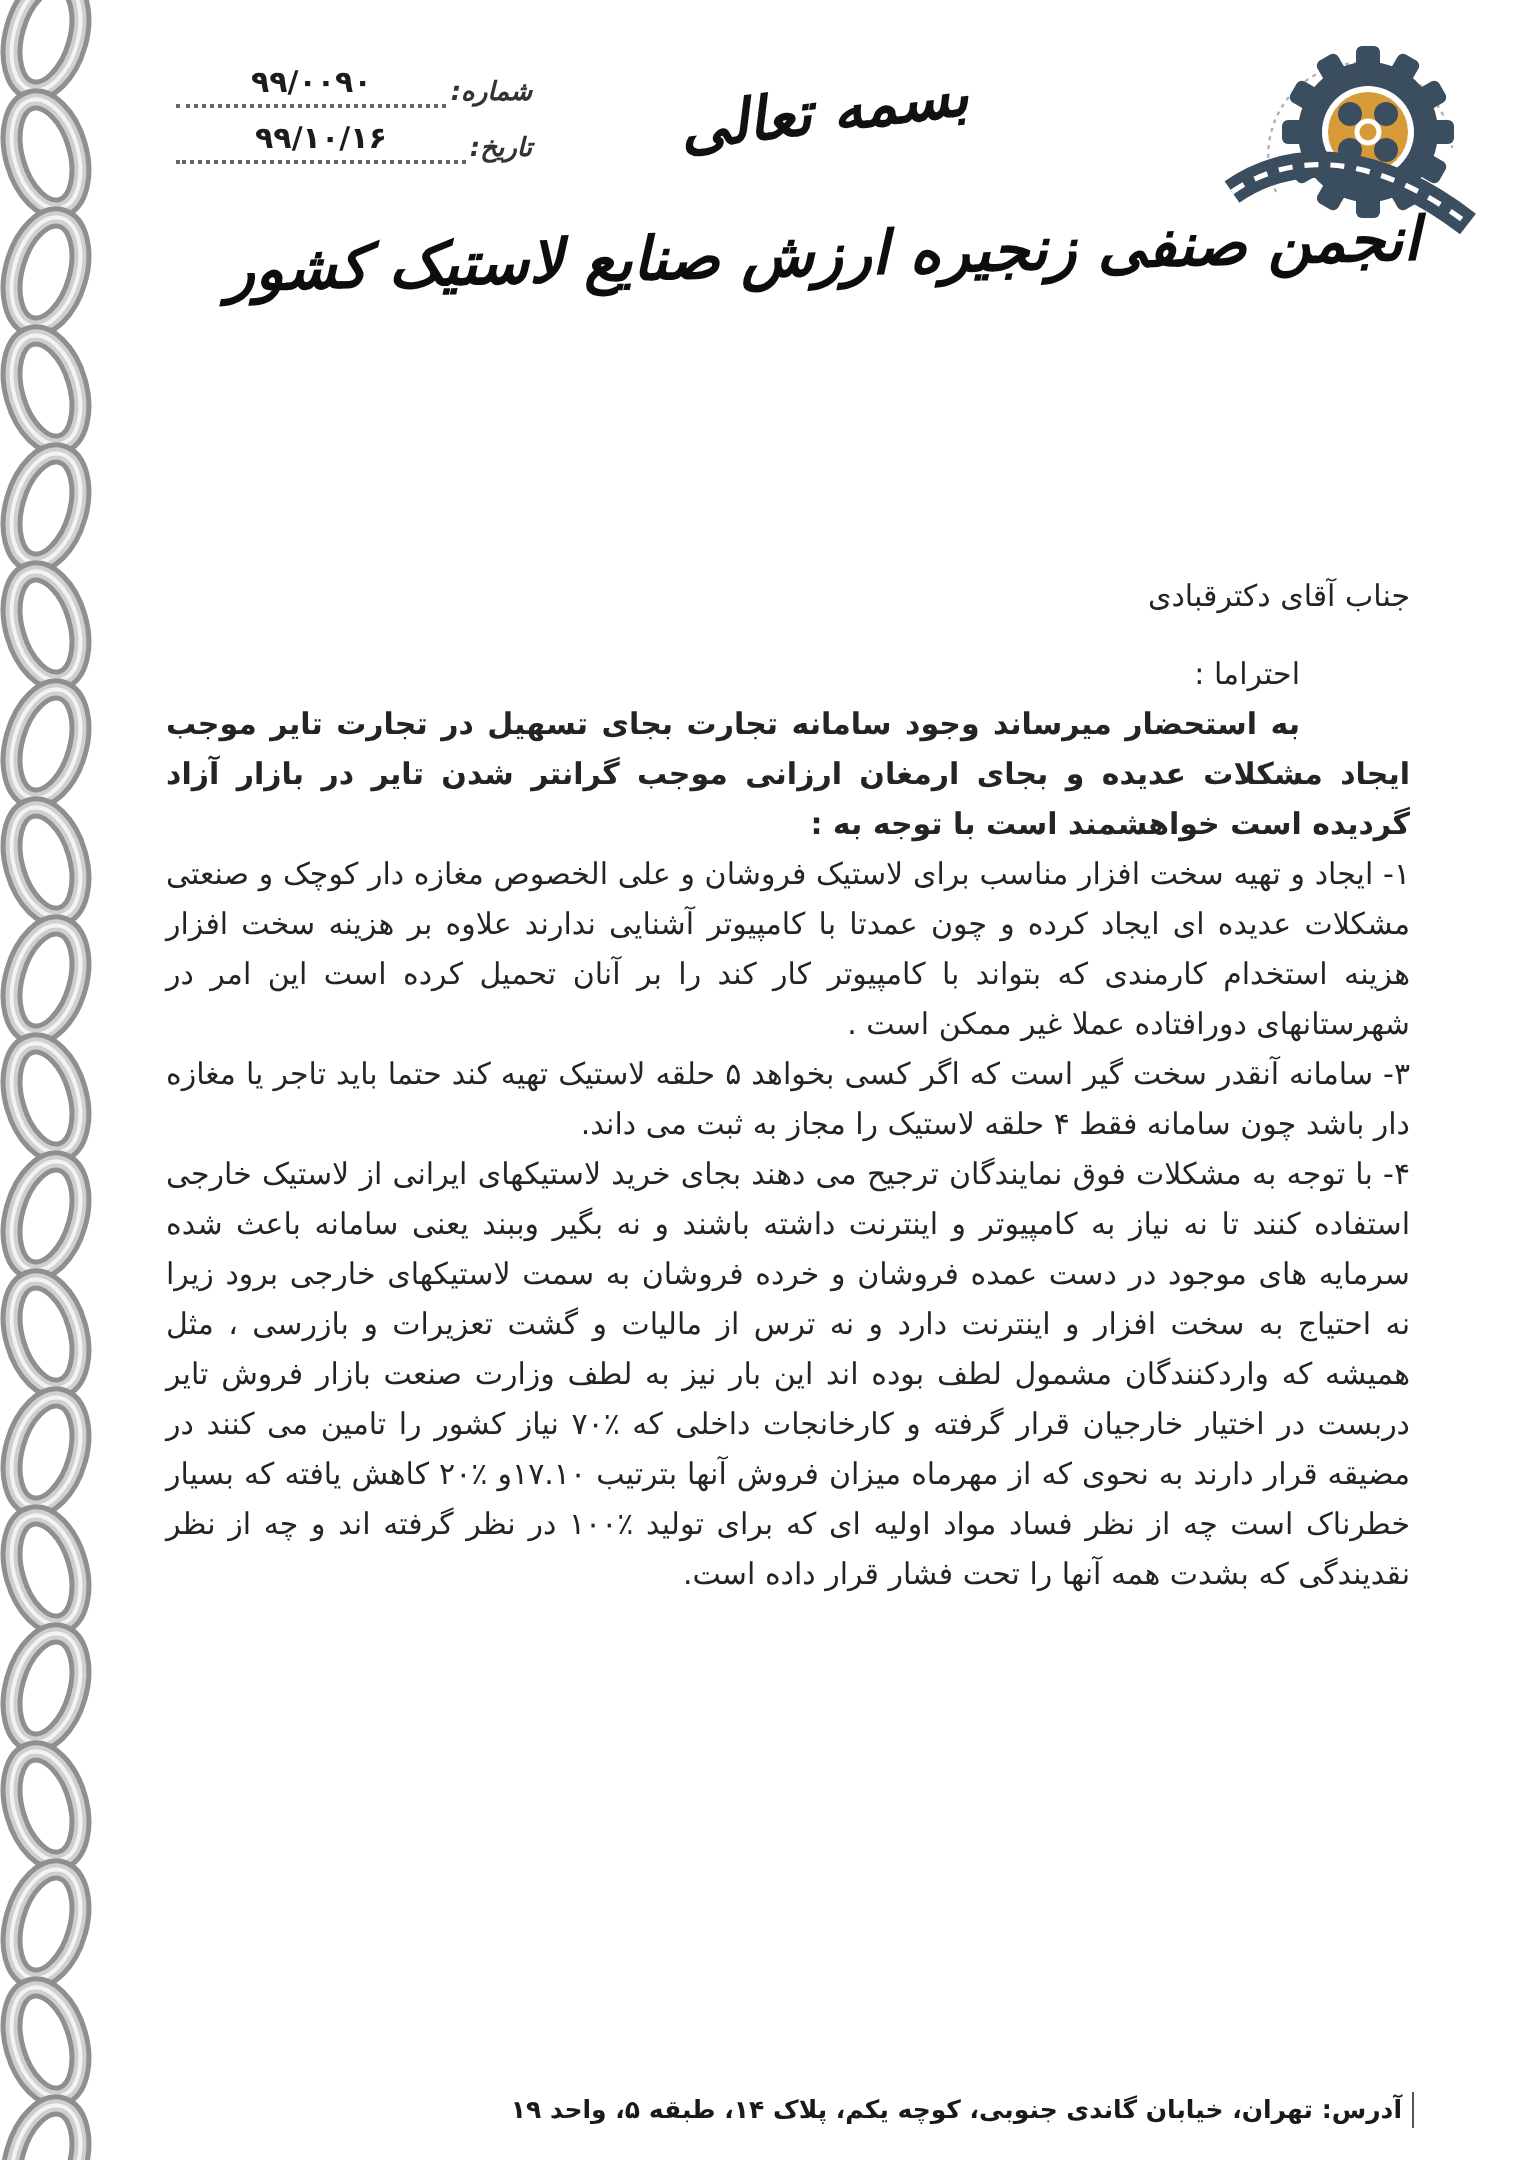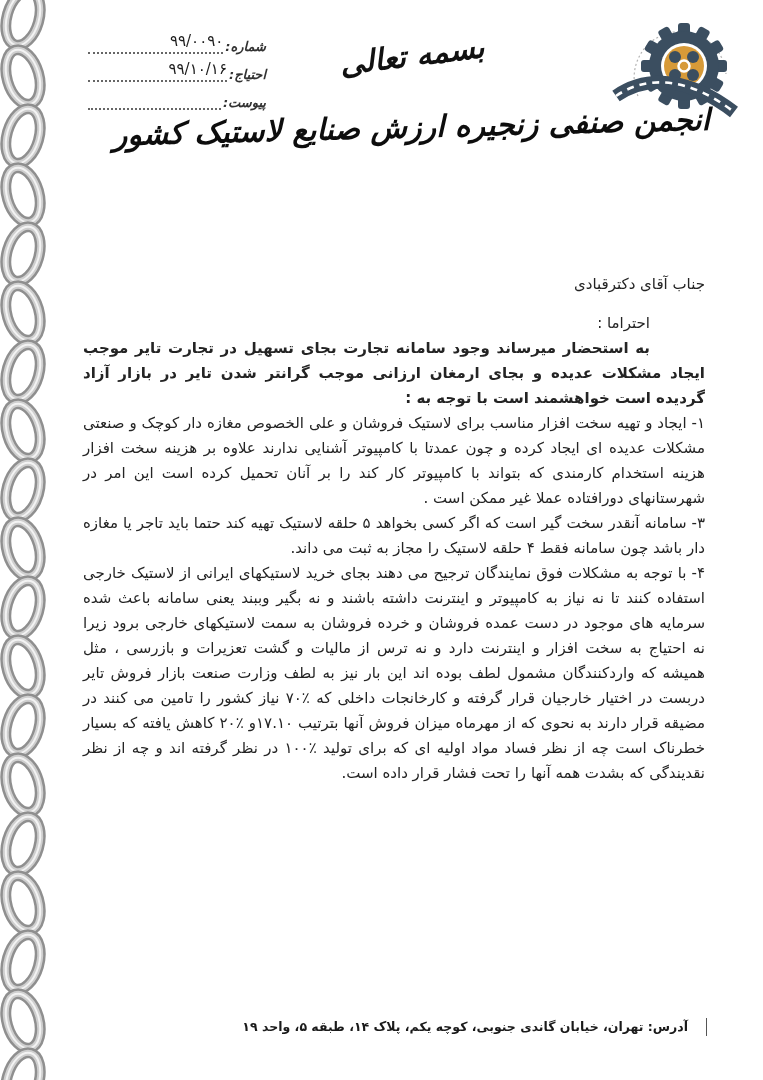--- a/index.html
+++ b/index.html
@@ -17,21 +17,21 @@
   .chain-strip{position:absolute;left:0;top:0;width:46px;height:1080px;}
   
   .ref-fields{
     position:absolute;left:88px;top:26px;width:178px;
     font-size:13px;color:#333;direction:rtl;
   }
   .ref-row{display:flex;align-items:flex-end;height:28px;}
   .ref-label{white-space:nowrap;padding-left:2px;font-weight:600;font-style:italic;}
   .ref-line{
     flex:1;border-bottom:2px dotted #666;
-    font-weight:normal;font-size:15px;color:#1c1c1c;
+    text-align:center;font-weight:bold;font-size:15px;color:#1c1c1c;
     line-height:17px;height:19px;
   }
   
   .bismillah{
     position:absolute;left:332px;top:38px;width:160px;
     text-align:center;font-size:30px;font-weight:bold;font-style:italic;
     font-family:"DejaVu Serif", serif;
     transform:rotate(-7deg);
     color:#111;
   }
@@ -41,35 +41,35 @@
   .org-calligraphy{
     position:absolute;left:228px;top:108px;width:482px;
     text-align:center;font-size:30px;font-weight:bold;font-style:italic;
     font-family:"DejaVu Serif", serif;
     white-space:nowrap;
     transform:rotate(-1.5deg);
     color:#0d0d0d;
   }
   
   .letter-body{
-    position:absolute;right:58px;top:272px;width:622px;
+    position:absolute;right:58px;top:286px;width:622px;
     font-size:15px;line-height:25px;color:#242424;
     text-align:justify;direction:rtl;
   }
   .recipient-line{line-height:25px;text-align:right;}
   .salutation{margin-top:14px;text-indent:55px;}
   .para{margin:0;}
   .para.intro{text-indent:55px;font-weight:bold;}
   
   .footer{
     position:absolute;right:56px;top:1018px;max-width:660px;
     text-align:right;font-size:12.5px;font-weight:bold;
     line-height:18px;color:#1a1a1a;direction:rtl;
   }
-  .footer-line{border-right:1.5px solid #555;padding-right:18px;}
+  .footer-line{border-right:1.5px solid #555;padding-right:5px;margin-top:28px;}
 </style>
 </head>
 <body>
 
 <div class="page">
 
   <svg class="chain-strip" viewBox="0 0 46 1080" preserveAspectRatio="none" aria-hidden="true">
     <defs>
       <g id="clink">
         <ellipse rx="16" ry="28" fill="none" stroke="#8f8f8f" stroke-width="11"></ellipse>
@@ -97,26 +97,22 @@
     <use href="#clink" transform="translate(23 1021) rotate(-16)"></use>
     <use href="#clink" transform="translate(23 1080) rotate(16)"></use>
   </svg>
 
   <div class="ref-fields">
     <div class="ref-row">
       <span class="ref-label">شماره:</span>
       <span class="ref-line">۹۹/۰۰۹۰</span>
     </div>
     <div class="ref-row">
-      <span class="ref-label">احتیاج:</span>
+      <span class="ref-label">تاریخ:</span>
       <span class="ref-line">۹۹/۱۰/۱۶</span>
-    </div>
-    <div class="ref-row">
-      <span class="ref-label">پیوست:</span>
-      <span class="ref-line"></span>
     </div>
   </div>
 
   <div class="bismillah">بسمه تعالی</div>
 
   <svg class="logo" viewBox="0 0 126 112" aria-hidden="true">
 
     <path d="M 26 80 A 46 46 0 1 1 114 58" fill="none" stroke="#9a9a9a" stroke-width="1.2" stroke-dasharray="2 2.4" opacity="0.75"></path>
 
     <g transform="translate(72 50)" fill="#3b4e60">

